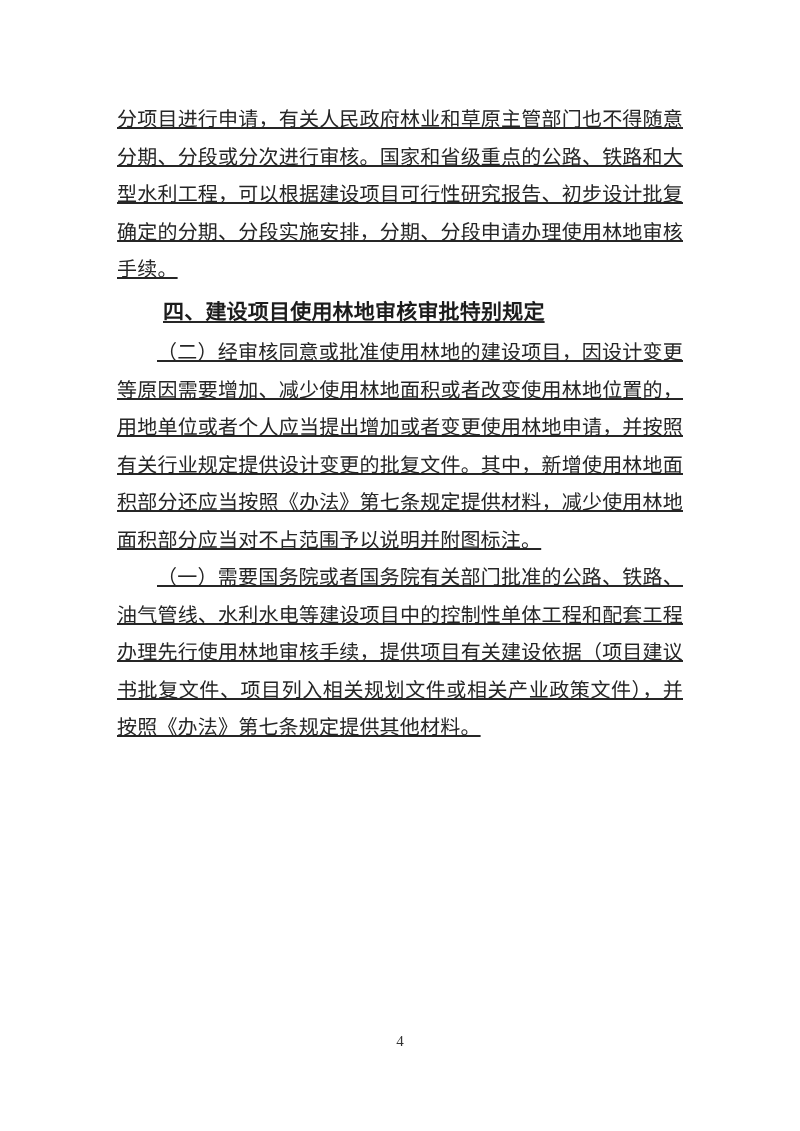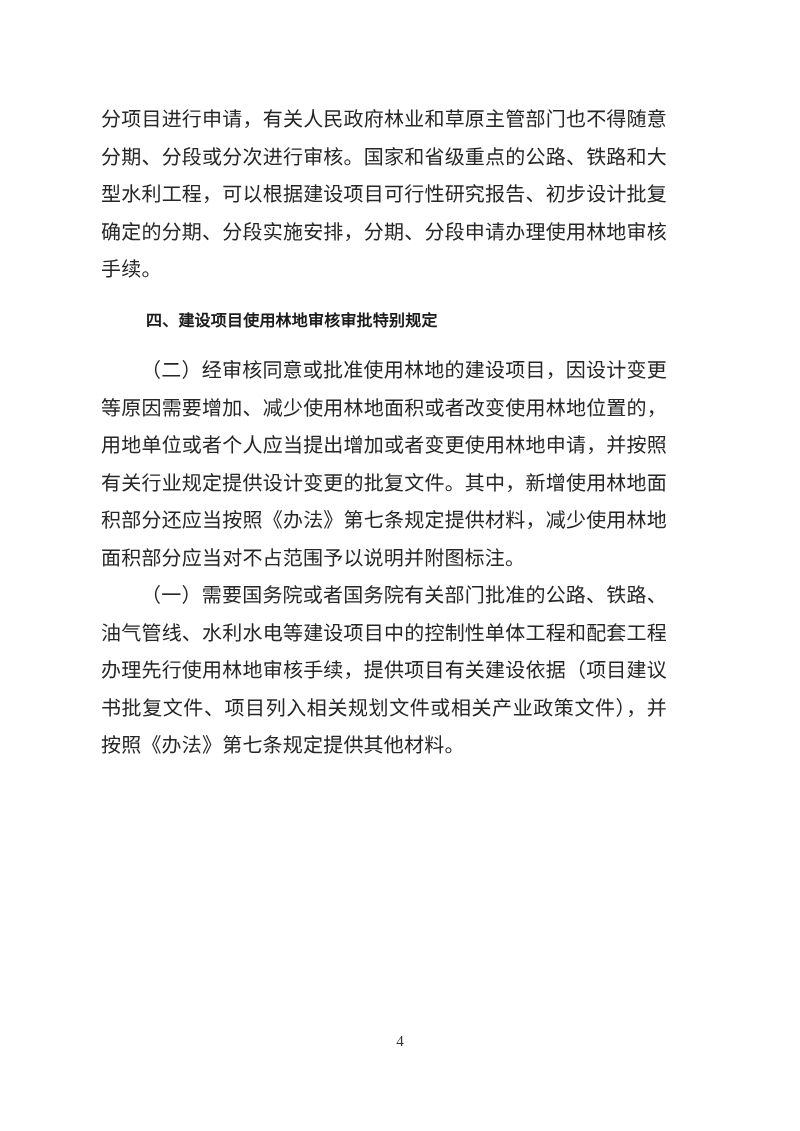--- a/index.html
+++ b/index.html
@@ -11,41 +11,42 @@
     position: relative;
     width: 800px;
     height: 1131px;
     background: #ffffff;
     overflow: hidden;
     font-family: "Liberation Serif", "DejaVu Serif", serif;
     color: #262626;
   }
   .content {
     position: absolute;
-    left: 101px;
+    left: 117px;
     top: 101px;
     width: 566px;
     font-size: 20px;
     line-height: 37.5px;
     letter-spacing: 0.2px;
     text-align: justify;
+    text-decoration: underline;
   }
   .para {
     margin: 0;
     padding: 0;
     text-indent: 2em;
   }
   .para.no-indent {
     text-indent: 0;
   }
   .heading {
-    margin: 13px;
+    margin: 4px;
     padding: 0;
     text-indent: 2em;
-    font-size: 16px;
+    font-size: 21px;
     line-height: 37.5px;
     font-weight: 700;
     font-family: "Liberation Sans", "DejaVu Sans", sans-serif;
     color: #1c1c1c;
   }
   .page-number {
     position: absolute;
     top: 1031px;
     left: 0;
     width: 100%;

